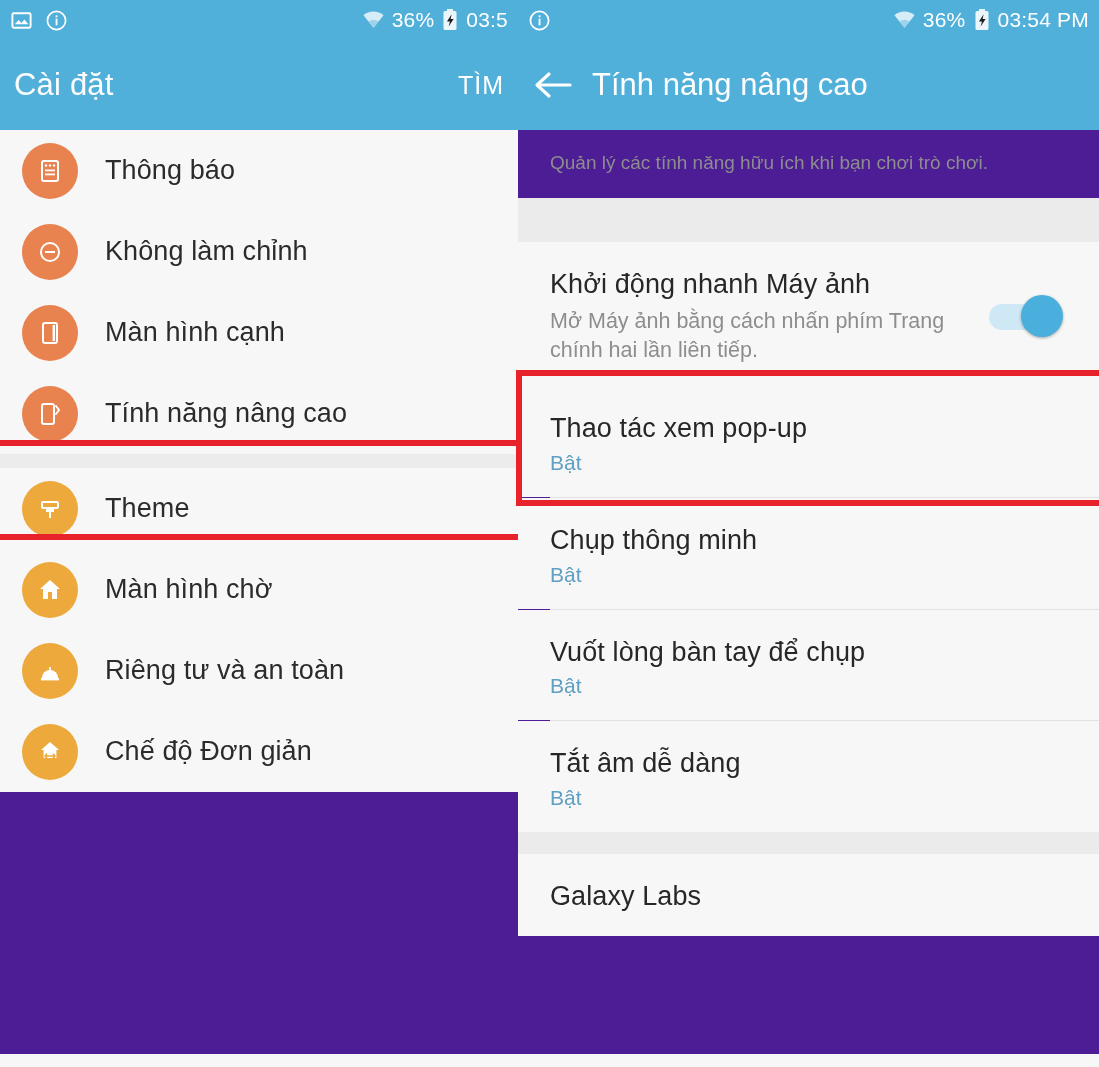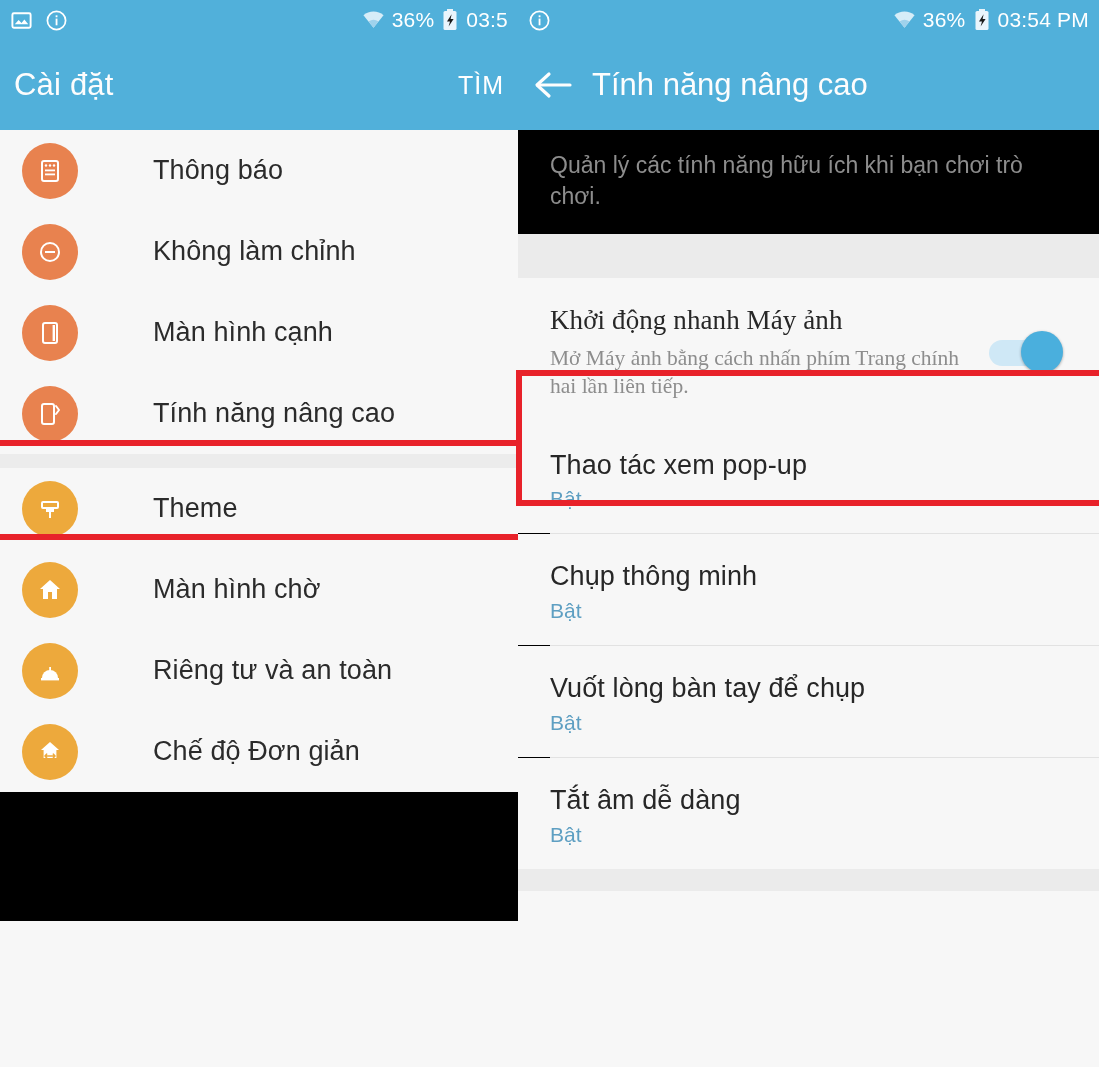--- a/index.html
+++ b/index.html
@@ -5,21 +5,21 @@
   * { margin:0; padding:0; box-sizing:border-box; }
   html,body {
     width:1099px; height:1067px;
     font-family:"Liberation Sans", sans-serif;
     background:#f7f7f7;
     overflow:hidden;
   }
   .screen { position:relative; width:1099px; height:1067px; display:flex; }
 
   
-  .panel { position:relative; height:921px; background:#000000; overflow:hidden; }
+  .panel { position:relative; height:1054px; background:#4c1d95; overflow:hidden; }
   .panel-left  { width:518px; }
   .panel-right { width:581px; }
 
   
   .statusbar {
     height:40px; background:#51b0da; color:#ffffff;
     display:flex; align-items:center; padding:0 10px;
     font-size:21px; letter-spacing:.2px; position:relative;
   }
   .sb-left { display:flex; align-items:center; gap:12px; }
@@ -37,38 +37,38 @@
     margin-left:auto; font-size:25px; color:#ffffff; letter-spacing:1px;
     white-space:nowrap;
   }
   .titlebar-right { padding-left:14px; gap:18px; }
   .back-arrow { display:inline-flex; align-items:center; }
   .title-right-text { font-size:31px; color:#fdfdfd; white-space:nowrap; }
 
   
   .list { background:#f7f7f7; }
   .row {
-    display:flex; align-items:center; height:81px; padding-left:22px; background:#f7f7f7;gap:48px;
+    display:flex; align-items:center; height:81px; padding-left:22px; background:#f7f7f7;
   }
   .row-icon {
     width:56px; height:56px; border-radius:50%;
     display:flex; align-items:center; justify-content:center; flex:none;
   }
   .row-label {
     margin-left:27px; font-size:27px; color:#2b2b2b; letter-spacing:.1px; white-space:nowrap;
   }
   .group-gap { height:14px; background:#ececec; }
 
   
   .r-head-desc {
-    padding:20px 30px 22px 32px; font-size:23px; color:#8d8d8d; line-height:1.35;
+    padding:20px 30px 22px 32px; font-size:19px; color:#8d8d8d; line-height:1.35;
   }
   .r-band { height:22px; background:#ebebeb; }
   .r-item { padding:26px 30px 22px 32px; position:relative; background:#f7f7f7; }
-  .r-item.with-toggle { display:flex; align-items:flex-end;font-family:Liberation Serif, serif; }
+  .r-item.with-toggle { display:flex; align-items:flex-end; }
   .r-item-texts { flex:1; min-width:0; }
   .r-title { font-size:27px; color:#272727; letter-spacing:.1px; line-height:1.25; }
   .r-desc { margin-top:6px; font-size:21.5px; color:#8d8d8d; line-height:1.32; }
   .r-status { margin-top:5px; font-size:21px; color:#5e9fc2; }
   .r-divider { height:1px; background:#e2e2e2; margin-left:32px; }
 
   
   .toggle { position:relative; width:74px; height:46px; flex:none; align-self:center; margin-right:6px; }
   .toggle .track {
     position:absolute; left:0; top:11px; width:62px; height:26px;

